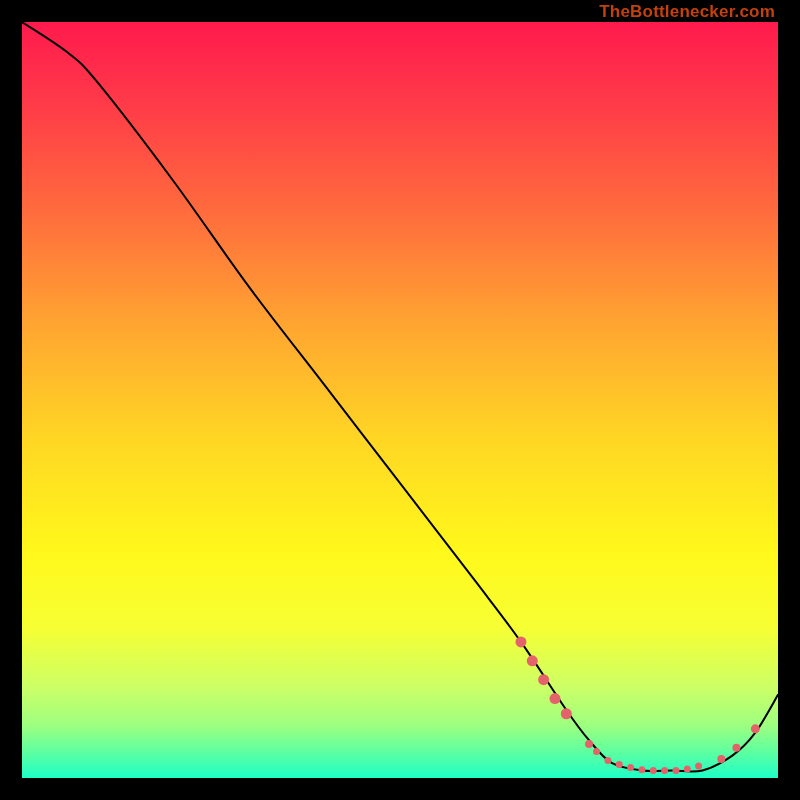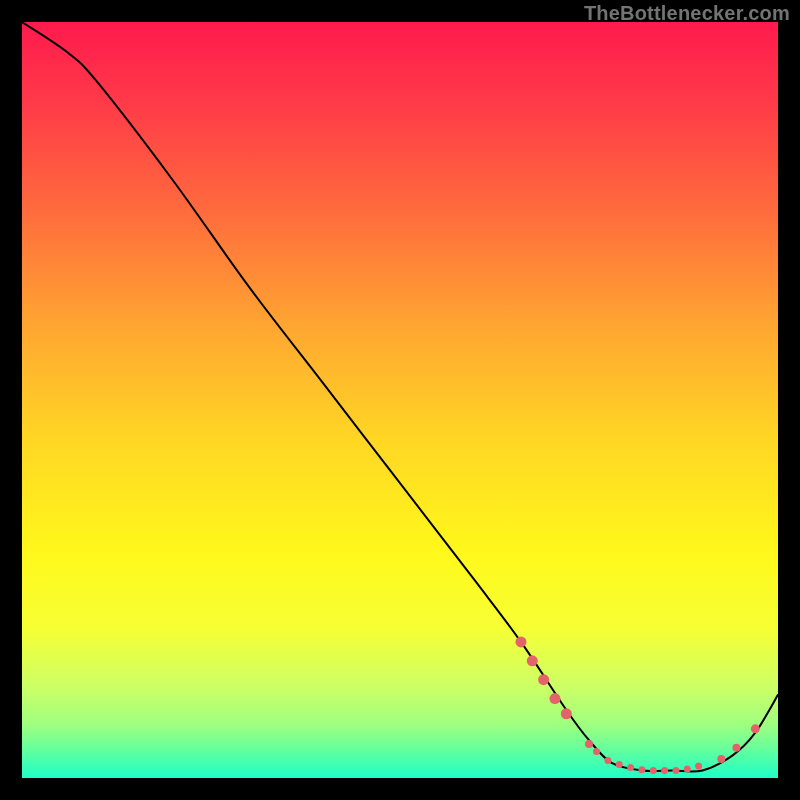--- a/index.html
+++ b/index.html
@@ -13,23 +13,23 @@
   }
   .frame {
     position: relative;
     width: 800px;
     height: 800px;
     background: #000;
   }
   .watermark {
     position: absolute;
     top: 2px;
-    right: 10px;
-    color: #737373;
-    font-size: 20px;
+    right: 25px;
+    color: #c2410c;
+    font-size: 17px;
     font-weight: 600;
     letter-spacing: 0.2px;
     z-index: 10;
   }
   .plot {
     position: absolute;
     left: 22px;
     top: 22px;
     width: 756px;
     height: 756px;

